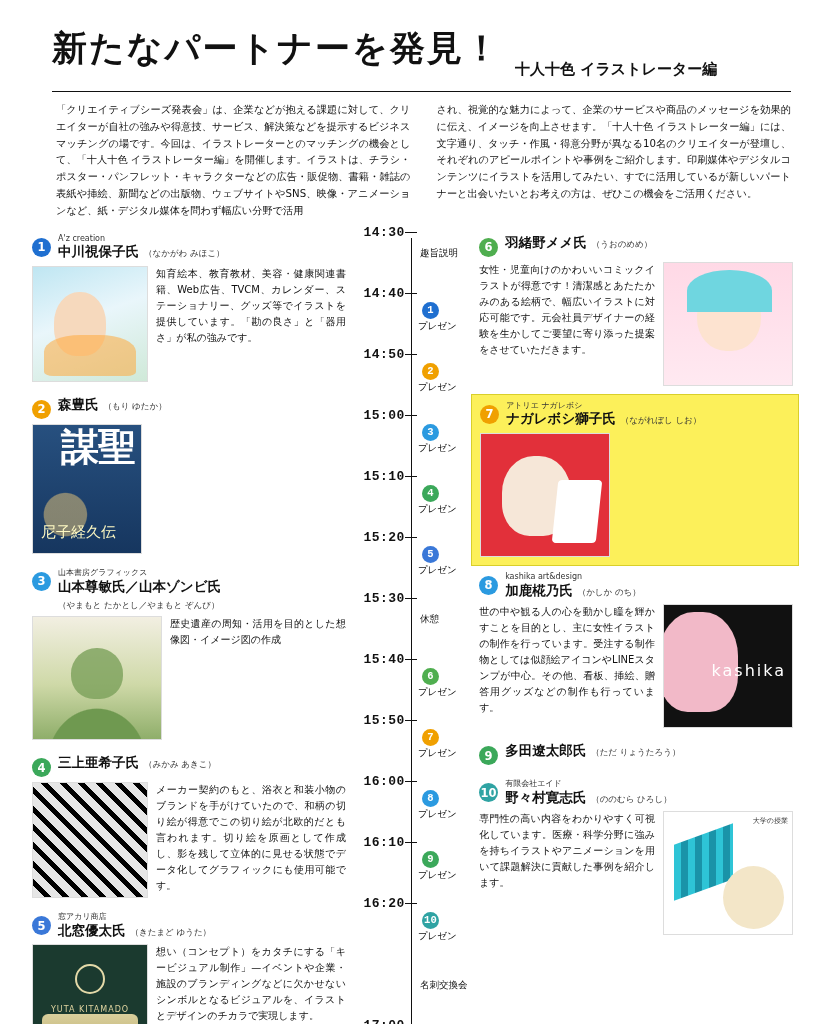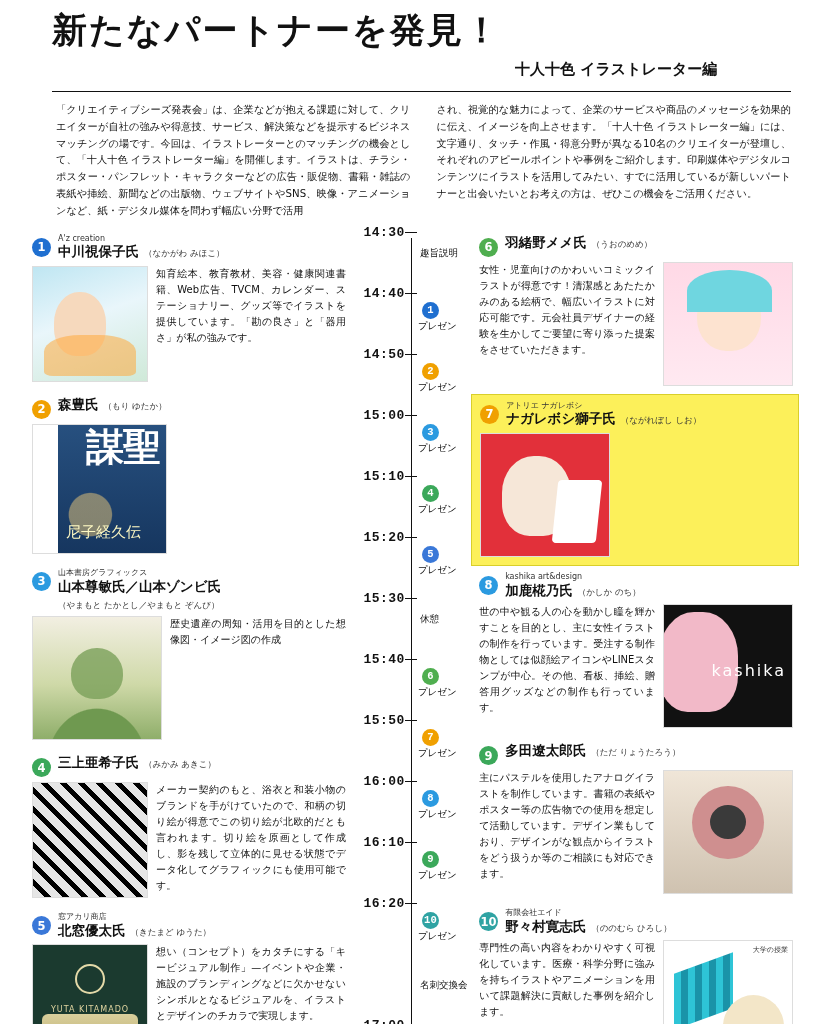--- a/index.html
+++ b/index.html
@@ -8,21 +8,21 @@
     background:#ffffff;
     font-family:"DejaVu Sans","Liberation Sans",sans-serif;
     color:#111;
     position:relative;
     overflow:hidden;
   }
   .page{position:relative;width:819px;height:1024px;}
 
   
   .header{
-    display:flex;align-items:flex-start;
+    display:flex;align-items:center;
     padding:12px 28px 2px 52px;
     gap:14px;
   }
   .title{
     font-weight:bold;
     font-size:35px;
     letter-spacing:2px;
     line-height:1.05;
     white-space:nowrap;
   }
@@ -91,21 +91,21 @@
     display:flex;gap:8px;margin-top:5px;
   }
   .edesc{
     font-size:10px;line-height:1.6;text-align:justify;flex:1;
   }
   .ethumb{
     width:114px;height:114px;flex:0 0 114px;
     border:1px solid #ddd;
     overflow:hidden;position:relative;
   }
-  .ethumb.tall{width:108px;height:128px;flex:0 0 108px;padding-left:25px;}
+  .ethumb.tall{width:108px;height:128px;flex:0 0 108px;}
   .ethumb.big{width:128px;height:122px;flex:0 0 128px;}
 
   
   .timeline{
     position:relative;
     padding-top:4px;
     height:100%;
   }
   .tl-axis{
     position:absolute;left:59px;top:10px;bottom:0;width:1px;background:#111;
@@ -397,26 +397,20 @@
             </div>
           </div>
         </div>
         <div class="entry">
           <div class="ehead">
             <div class="num" style="background:#3ba85a">9</div>
             <div class="nm">
               <div class="pname">多田遼太郎氏<span class="kana">（ただ りょうたろう）</span></div>
             </div>
           </div>
-          <div class="ebody">
-            <div class="edesc">主にパステルを使用したアナログイラストを制作しています。書籍の表紙やポスター等の広告物での使用を想定して活動しています。デザイン業もしており、デザインがな観点からイラストをどう扱うか等のご相談にも対応できます。</div>
-            <div class="ethumb big">
-              <div class="art a9"></div>
-            </div>
-          </div>
         </div>
         <div class="entry">
           <div class="ehead">
             <div class="num" style="background:#2fa3a3">10</div>
             <div class="nm">
               <div class="company">有限会社エイド</div>
               <div class="pname">野々村寛志氏<span class="kana">（ののむら ひろし）</span></div>
             </div>
           </div>
           <div class="ebody">

